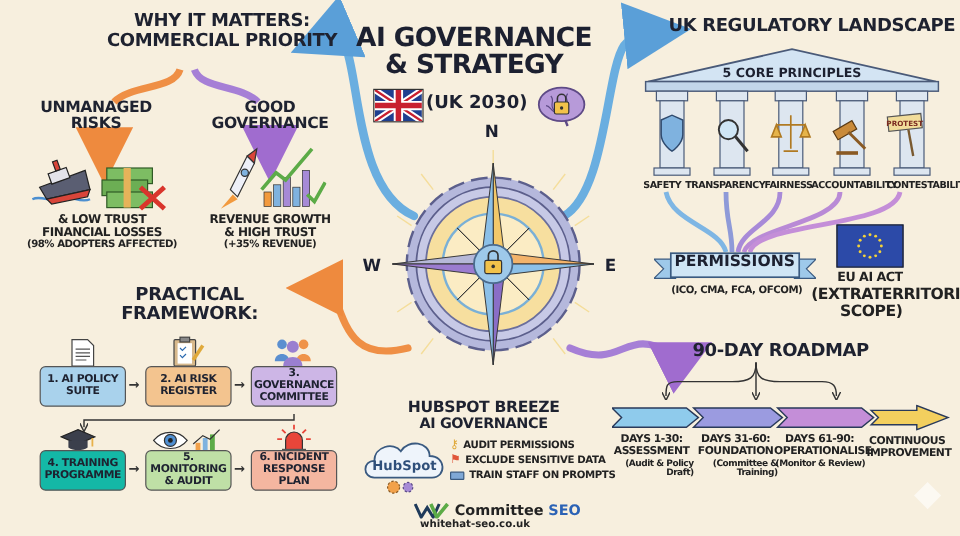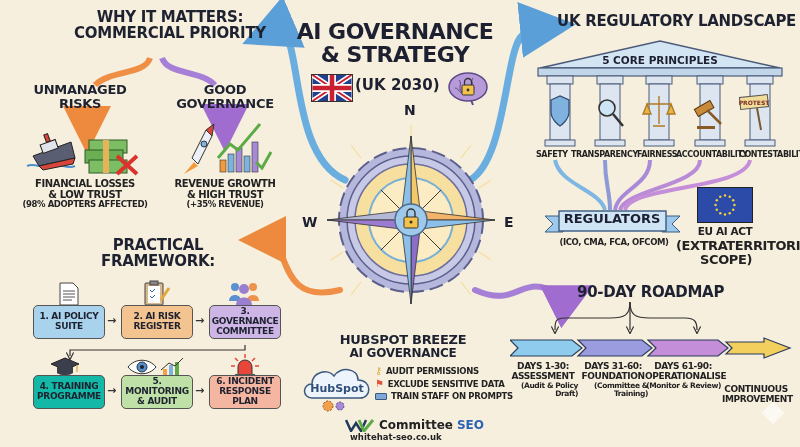--- a/index.html
+++ b/index.html
@@ -19,21 +19,21 @@
   .title { left: 280px; top: 20px; width: 230px; font-size: 22px; font-weight: bold; text-align: center; line-height: 1.05; color: #1c2030; letter-spacing: -0.5px; }
   .subtitle { left: 355px; top: 76px; font-size: 15px; font-weight: bold; color: #1c2030; }
   .flag { left: 311px; top: 74px; width: 42px; height: 28px; border: 1px solid #333; }
   .brain { left: 447px; top: 70px; width: 42px; height: 36px; }
 
   
   .compass { left: 318px; top: 120px; width: 186px; height: 200px; }
   .cdir { font-size: 14px; font-weight: bold; color: #1c2030; }
 
   
-  .why-title { left: 65px; top: 10px; width: 210px; font-size: 15px; }
+  .why-title { left: 80px; top: 10px; width: 210px; font-size: 15px; }
   .unmanaged { left: 30px; top: 83px; width: 100px; font-size: 13px; }
   .goodgov { left: 175px; top: 83px; width: 100px; font-size: 13px; }
   .loss-cap { left: 10px; top: 178px; width: 150px; font-size: 10px; }
   .loss-sub { font-size: 8.5px; font-weight: bold; }
   .growth-cap { left: 170px; top: 178px; width: 110px; font-size: 10px; }
 
   
   .fw-title { left: 58px; top: 238px; width: 200px; font-size: 15px; }
   .fbox {
     position: absolute; width: 72px; height: 34px; border: 1.5px solid #555; border-radius: 5px;
@@ -189,22 +189,22 @@
   <path d="M14,38 L50,30 L48,36 L18,42 z" fill="#d8453a" stroke="#222"></path>
   <rect x="16" y="14" width="16" height="9" fill="#e3e3ea" stroke="#222" transform="rotate(-20 24 18)"></rect>
   <rect x="20" y="6" width="4" height="8" fill="#d8453a" stroke="#222" transform="rotate(-20 22 10)"></rect>
   <rect x="64" y="12" width="38" height="13" fill="#7dbd63" stroke="#2f5a26"></rect>
   <rect x="60" y="22" width="38" height="13" fill="#6cae54" stroke="#2f5a26"></rect>
   <rect x="64" y="32" width="38" height="13" fill="#7dbd63" stroke="#2f5a26"></rect>
   <rect x="78" y="12" width="6" height="33" fill="#e6b35a"></rect>
   <path d="M92,28 L112,46 M112,28 L92,46" stroke="#d9352c" stroke-width="4"></path>
 </svg>
 <div class="abs sm loss-cap">
+  <div>&amp; LOW TRUST</div>
   <div>FINANCIAL LOSSES</div>
-  <div>&amp; LOW TRUST</div>
   <div class="loss-sub">(98% ADOPTERS AFFECTED)</div>
 </div>
 
 <svg class="abs" style="left:172px;top:118px;width:100px;height:58px;" viewBox="0 0 100 58">
   <path d="M20,40 L34,12 L40,18 L26,46 z" fill="#eef0f8" stroke="#333"></path>
   <path d="M34,12 L42,6 L40,18 z" fill="#d9453a" stroke="#333"></path>
   <circle cx="32" cy="26" r="3" fill="#7fb2df" stroke="#333"></circle>
   <path d="M22,44 L12,56 L26,48 z" fill="#f29a3e"></path>
   <rect x="48" y="42" width="6" height="12" fill="#f29a3e" stroke="#333" stroke-width="0.6"></rect>
   <rect x="56" y="36" width="6" height="18" fill="#7fb2df" stroke="#333" stroke-width="0.6"></rect>
@@ -313,21 +313,21 @@
 <div class="pillar-label" style="left:571px;">TRANSPARENCY</div>
 <div class="pillar-label" style="left:637px;">FAIRNESS</div>
 <div class="pillar-label" style="left:676px;">ACCOUNTABILITY</div>
 <div class="pillar-label" style="left:739px;">CONTESTABILITY</div>
 
 <svg class="abs reg-ribbon" viewBox="0 0 135 24">
   <path d="M0,6 L18,6 L18,22 L0,22 L8,14 z" fill="#9ec9ea" stroke="#3a5a80"></path>
   <path d="M135,6 L117,6 L117,22 L135,22 L127,14 z" fill="#9ec9ea" stroke="#3a5a80"></path>
   <rect x="14" y="1" width="107" height="20" fill="#cfe5f5" stroke="#3a5a80" stroke-width="1.4"></rect>
 </svg>
-<div class="abs reg-label">REGULATORS</div>
+<div class="abs reg-label">PERMISSIONS</div>
 <div class="abs sm reg-sub">(ICO, CMA, FCA, OFCOM)</div>
 
 <svg class="abs eu-flag" viewBox="0 0 56 36">
   <rect width="56" height="36" fill="#2c4aa8"></rect>
   <g fill="#f4d23a">
     <circle cx="28" cy="8" r="1.3"></circle>
       <circle cx="33" cy="9.3" r="1.3"></circle>
       <circle cx="36.7" cy="13" r="1.3"></circle>
       <circle cx="38" cy="18" r="1.3"></circle>
     <circle cx="36.7" cy="23" r="1.3"></circle>
@@ -358,21 +358,21 @@
 <div class="rm-phase sm" style="left:578px;">
   <div>DAYS 31-60:</div>
   <div>FOUNDATION</div>
   <div class="n">(Committee &amp; Training)</div>
 </div>
 <div class="rm-phase sm" style="left:645px;width:76px;">
   <div>DAYS 61-90:</div>
   <div>OPERATIONALISE</div>
   <div class="n">(Monitor &amp; Review)</div>
 </div>
-<div class="rm-phase sm" style="left:722px;top:385px;width:68px;">
+<div class="rm-phase sm" style="left:722px;top:364px;width:68px;">
   <div>CONTINUOUS IMPROVEMENT</div>
 </div>
 
 <div class="abs h hs-title">
   <div>HUBSPOT BREEZE</div>
   <div style="font-size:12px;">AI GOVERNANCE</div>
 </div>
 <svg class="abs hs-cloud" viewBox="0 0 74 52">
   <path d="M10,36 C0,36 0,22 10,22 C10,10 26,6 32,14 C38,4 56,6 56,18 C70,18 70,36 58,36 z" fill="#eef4fb" stroke="#3a5a80" stroke-width="1.5"></path>
   <text x="35" y="30" font-size="11" font-weight="bold" text-anchor="middle" fill="#2f4f7a" font-family="DejaVu Sans, sans-serif">HubSpot</text>

